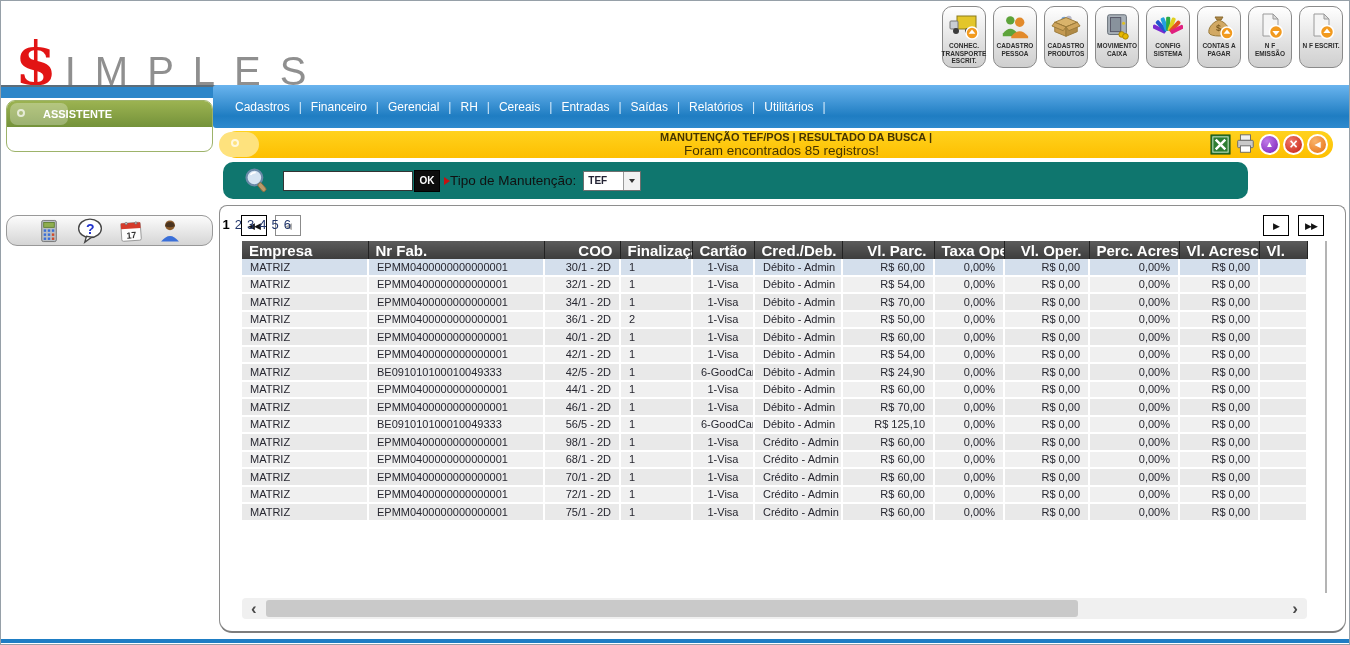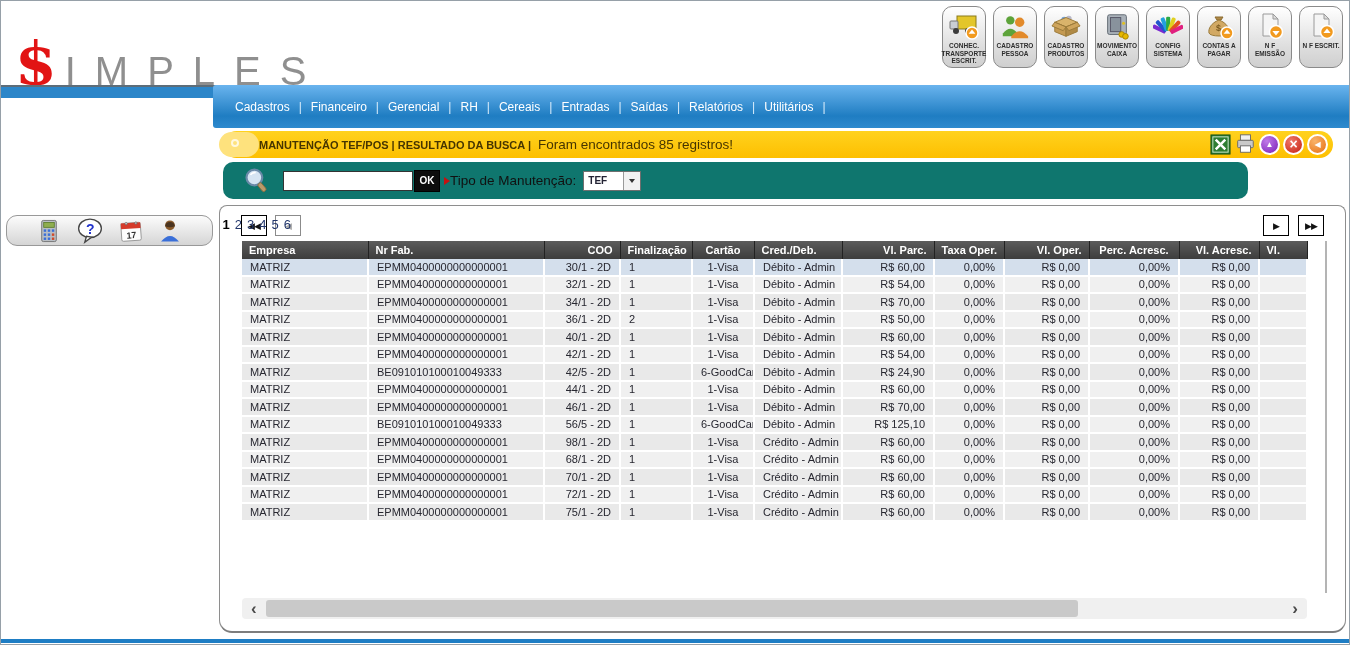--- a/index.html
+++ b/index.html
@@ -22,21 +22,21 @@
   .blue-strip{position:absolute;left:0;top:84px;width:1350px;height:13px;background:#2c86c9;
               border-top:2px solid #5d6d79;box-sizing:border-box;}
   .menubar{position:absolute;left:212px;top:84px;width:1137px;height:43px;
            background:linear-gradient(#6ab4ee,#1f7dc2 72%,#2e8ace);border-radius:3px 0 0 3px;}
   .menu-items{position:absolute;left:22px;top:0;height:100%;display:flex;align-items:center;}
   .mi{color:#fff;font-size:12px;margin-right:9px;cursor:pointer;white-space:nowrap;}
   .msep{color:#d8ecfb;font-size:12px;margin-right:9px;}
 
   
   .statusbar{position:absolute;left:222px;top:130px;width:1110px;height:27px;border-radius:14px;
-             background:linear-gradient(#ffd21e,#fdbf00);display:flex;align-items:center;}
+             background:linear-gradient(#ffd21e,#fdbf00);display:flex;align-items:center;flex-direction:column;}
   .status-tab{position:absolute;left:-4px;top:1px;width:40px;height:25px;border-radius:13px;
               background:#fee27d;}
   .bullet{position:absolute;left:8px;top:8px;width:8px;height:8px;border:2px solid rgba(255,255,255,.75);
           border-radius:50%;box-sizing:border-box;}
   .status-title{margin-left:36px;font-size:11px;font-weight:bold;color:#463500;white-space:nowrap;}
   .status-msg{margin-left:7px;font-size:13.5px;color:#463500;white-space:nowrap;}
   .status-icons{position:absolute;right:5px;top:2px;display:flex;align-items:center;gap:3px;}
   .cbtn{width:21px;height:21px;border-radius:50%;display:flex;align-items:center;justify-content:center;
         color:#fff;font-weight:bold;border:2px solid #fff;box-sizing:border-box;cursor:pointer;}
   .cbtn.purple{background:radial-gradient(circle at 35% 30%,#c07ae8,#7a1fb8);font-size:8px;}
@@ -86,21 +86,21 @@
   .pag-first{left:21px;top:9px;}
   .pag-prev{left:55px;top:9px;}
   .pag-next{right:56px;top:9px;}
   .pag-last{right:21px;top:9px;}
   .pages{position:absolute;left:0;top:11px;width:100%;text-align:left;font-size:13px;}
   .pg{margin:0 2.5px;color:#22366b;cursor:pointer;}
   .pg.cur{font-weight:bold;color:#000;}
 
   .tablewrap{position:absolute;left:22px;top:35px;width:1067px;overflow:hidden;}
   table.grid{border-collapse:collapse;table-layout:fixed;width:1065px;font-size:11px;}
-  table.grid th{height:18px;background:linear-gradient(#5c5c5c,#3d3d3d);color:#fff;font-size:11px;
+  table.grid th{height:18px;background:linear-gradient(#5c5c5c,#3d3d3d);color:#fff;font-size:15px;
                 font-weight:bold;padding:0 7px;border-right:1px solid #222;white-space:nowrap;overflow:hidden;cursor:pointer;}
   table.grid td{height:15.5px;padding:0 8px;border-right:2px solid #fff;border-bottom:2px solid #fff;
                 color:#272730;white-space:nowrap;overflow:hidden;}
   tbody tr{background:#e9e9e9;cursor:pointer;}
   tbody tr:nth-child(even){background:#f0f0f0;}
   tbody tr.sel{background:#d4dfec;}
   .al{text-align:left;} .ar{text-align:right;} .ac{text-align:center;}
 
   .vline{position:absolute;left:1105px;top:35px;width:2px;height:352px;background:#b4b4b4;}
 
@@ -242,20 +242,27 @@
         <span class="msep">|</span>
         <span class="mi">Saídas</span>
         <span class="msep">|</span>
         <span class="mi">Relatórios</span>
         <span class="msep">|</span>
         <span class="mi">Utilitários</span>
         <span class="msep">|</span>
       </div>
   </nav>
 
+  <div class="spanel assist">
+    <div class="sp-h">
+      <span class="sp-tab"></span>
+      <span class="sp-bullet"></span>
+      <span>ASSISTENTE</span>
+    </div>
+  </div>
   <div class="iconbar">
     <span class="sb-ic">
       <svg width="26" height="26" viewBox="0 0 32 32">
         <rect x="7" y="3" width="18" height="26" rx="2" fill="#b9bec4" stroke="#666"></rect>
         <rect x="9.5" y="5.5" width="13" height="6" fill="#8fae4f" stroke="#5a7a2a"></rect>
         <g fill="#3a6fd8">
           <rect x="9.5" y="14" width="3" height="3"></rect>
             <rect x="14.5" y="14" width="3" height="3"></rect>
             <rect x="19.5" y="14" width="3" height="3"></rect>
           <rect x="9.5" y="19" width="3" height="3"></rect>

